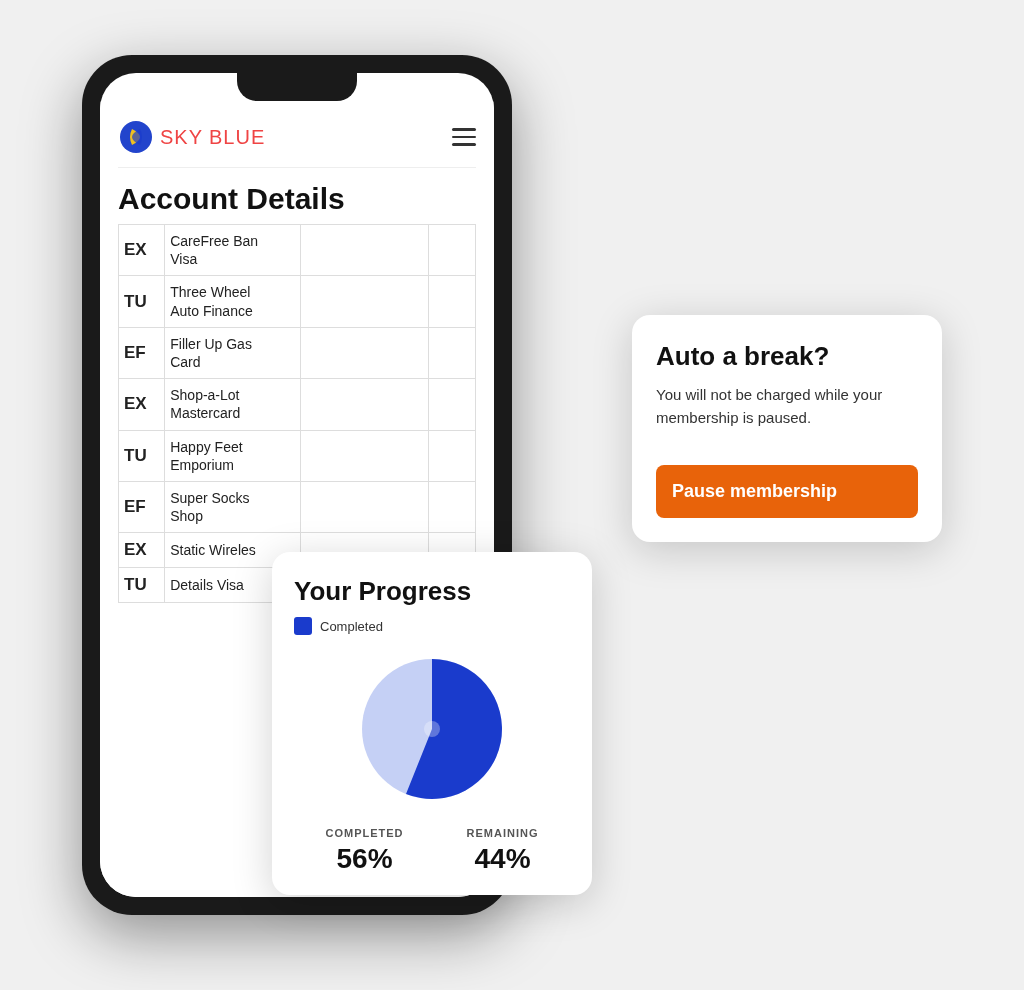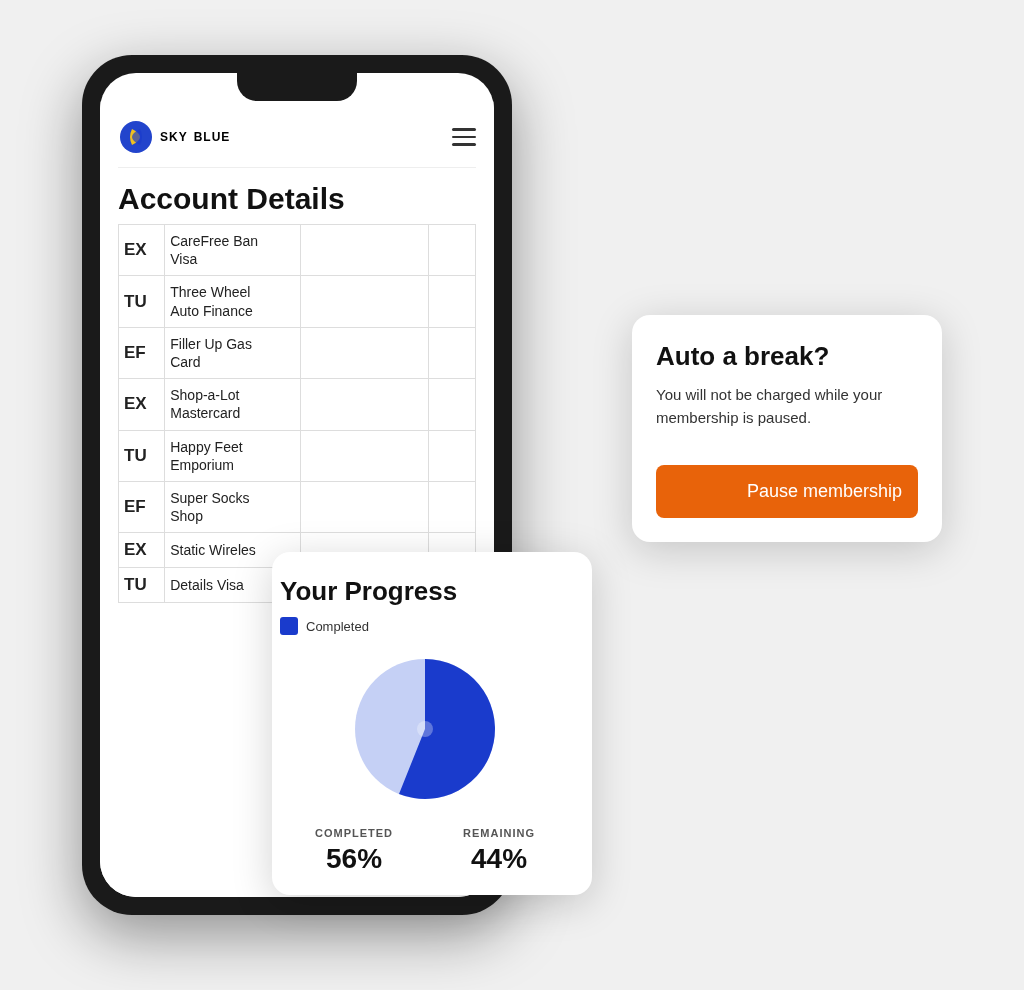--- a/index.html
+++ b/index.html
@@ -75,24 +75,24 @@
       align-items: center;
       gap: 6px;
     }
 
     .logo-icon {
       width: 36px;
       height: 36px;
     }
 
     .logo-text {
-      font-size: 12px;
-      font-weight: 700;
+      font-size: 20px;
+      font-weight: 400;
       letter-spacing: 1px;
-      color: #000000;
+      color: #ef4444;
     }
 
     .menu-icon {
       display: flex;
       flex-direction: column;
       gap: 5px;
       cursor: pointer;
     }
 
     .menu-icon span {
@@ -162,21 +162,21 @@
 
     
     .progress-card {
       position: absolute;
       bottom: 60px;
       left: 220px;
       width: 320px;
       background: #fff;
       border-radius: 18px;
       box-shadow: 0 8px 40px rgba(0,0,0,0.18);
-      padding: 24px 22px 20px 8px;
+      padding: 24px 22px 20px 22px;
       z-index: 10;
     }
 
     .progress-title {
       font-size: 26px;
       font-weight: 900;
       color: #111;
       margin-bottom: 10px;
     }
 
@@ -260,24 +260,24 @@
     }
 
     .pause-button {
       width: 100%;
       background: #e8630a;
       color: #fff;
       border: none;
       border-radius: 8px;
       padding: 16px;
       font-size: 18px;
-      font-weight: 400;
+      font-weight: 700;
       cursor: pointer;
       display: block;
-      text-align: right;
+      text-align: left;
     }
   </style>
 </head>
 <body>
 
 <div class="scene">
 
   <div class="phone">
     <div class="phone-inner">
       <div class="phone-notch"></div>

